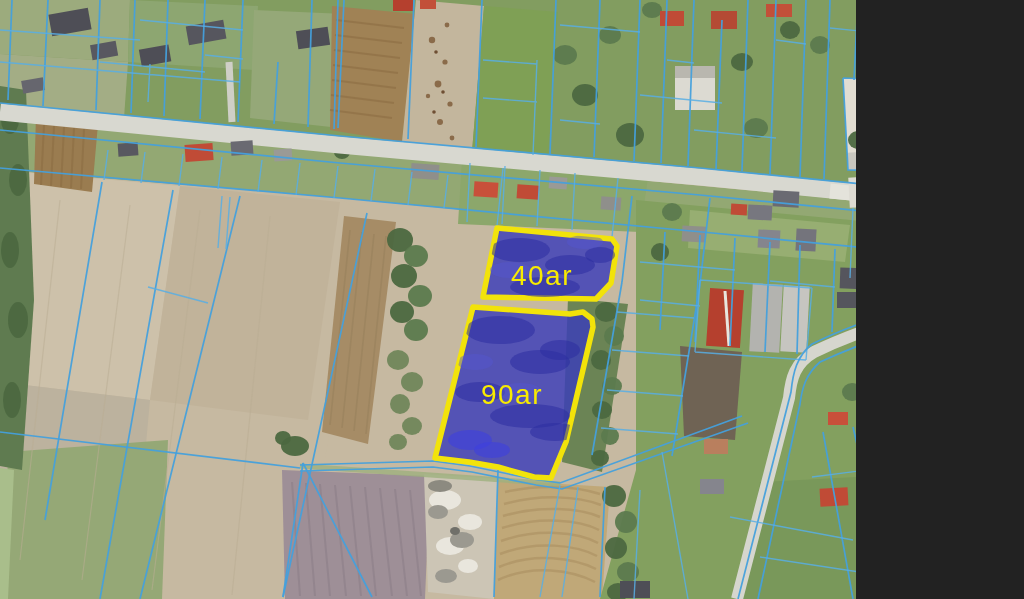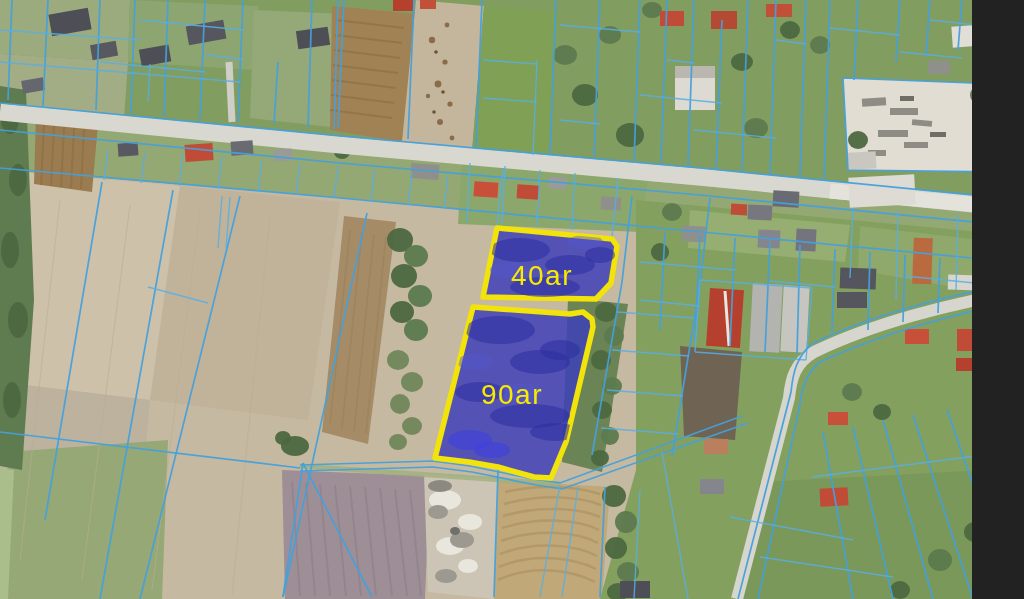--- a/index.html
+++ b/index.html
@@ -1,16 +1,16 @@
 <!DOCTYPE html>
 <html><head>
 <meta charset="utf-8">
 <style>
   html,body{margin:0;padding:0;background:#222;}
-  #stage{width:972px;height:599px;position:relative;overflow:hidden;font-family:"Liberation Sans",sans-serif;}
+  #stage{width:856px;height:599px;position:relative;overflow:hidden;font-family:"Liberation Sans",sans-serif;}
   svg{display:block;}
   .cad{stroke:#45a0dc;stroke-width:1.7;fill:none;opacity:.95;}
   .cad2{stroke:#58aee4;stroke-width:1.4;fill:none;opacity:.85;}
   .hl{fill:#3b3db9;fill-opacity:.82;stroke:#f2e30a;stroke-width:5.5;stroke-linejoin:round;}
   .plabel{font:28px "Liberation Sans",sans-serif;fill:#f8eb00;text-anchor:middle;letter-spacing:1.5px;}
   .t1{fill:#5c7a4e;opacity:.95;}
   .t2{fill:#4c6840;opacity:.95;}
   .t3{fill:#6b8456;opacity:.9;}
   .furG{stroke:#aa9061;stroke-width:2.5;fill:none;opacity:.6;}
   .furP{stroke:#8d7f89;stroke-width:2;fill:none;opacity:.65;}

